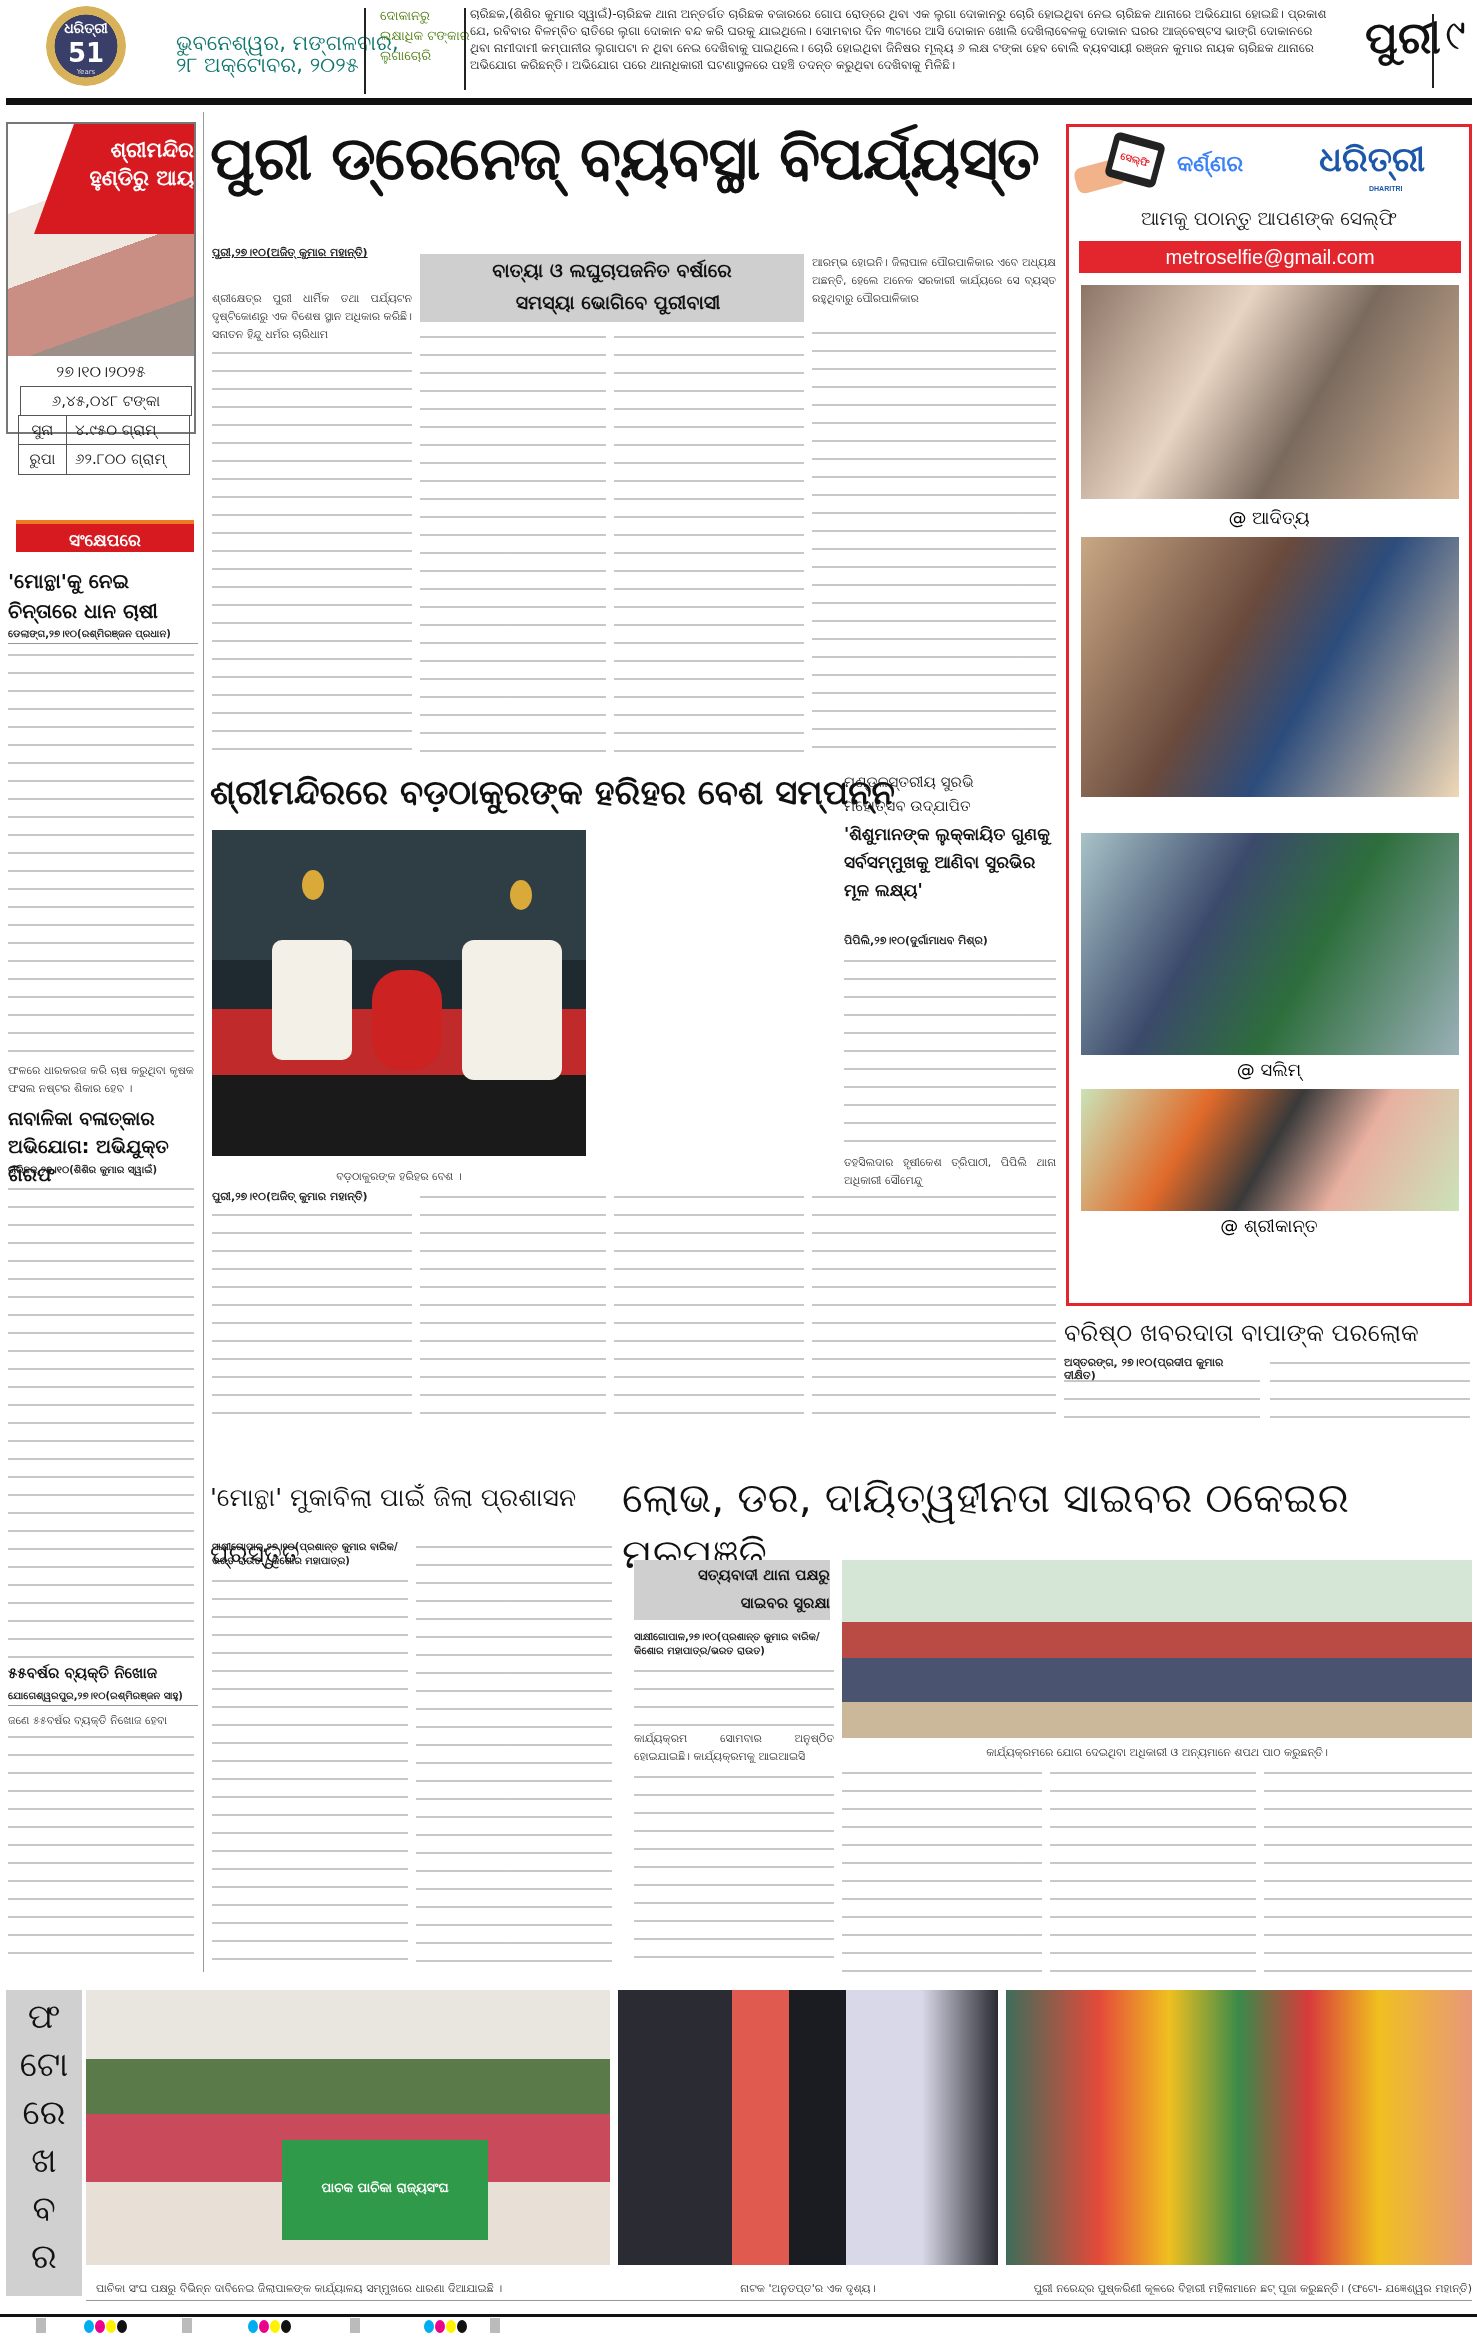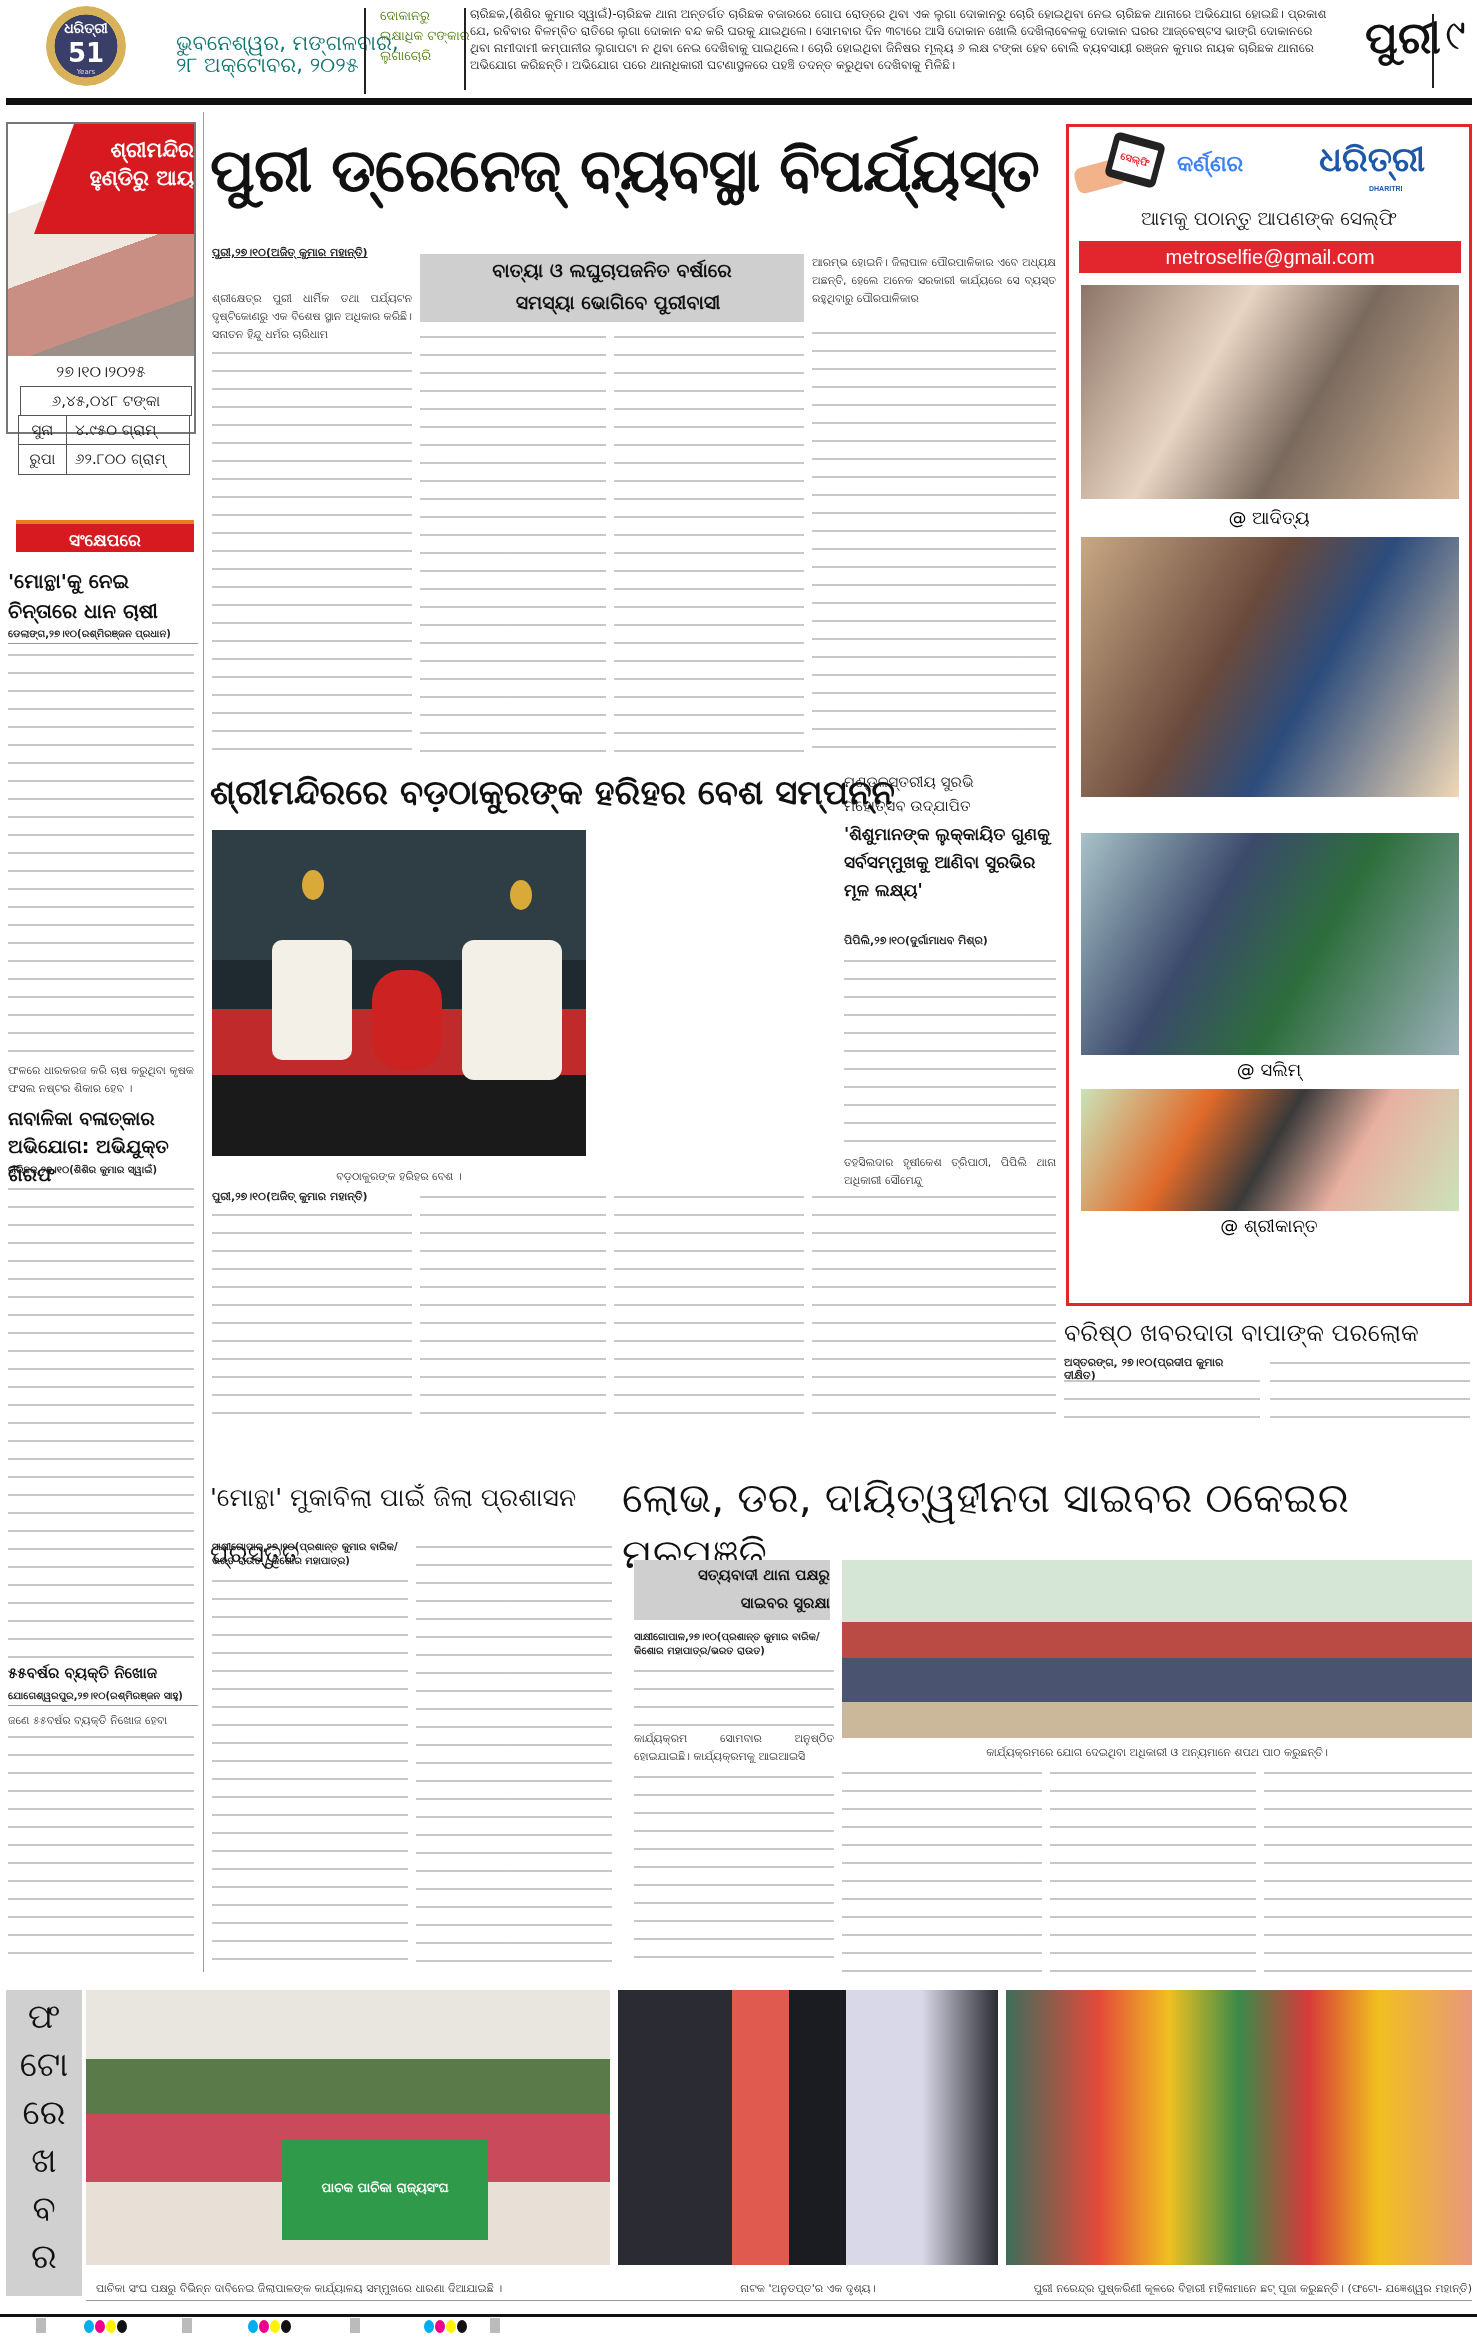--- a/index.html
+++ b/index.html
@@ -121,21 +121,21 @@
 
 <div class="abs hl" style="left:8px;top:1664px;width:190px;font-size:15px;">୫୫ବର୍ଷର ବ୍ୟକ୍ତି ନିଖୋଜ</div>
 <div class="abs dateline" style="left:8px;top:1690px;width:190px;font-size:10px;border-bottom:1px solid #999;padding-bottom:3px;">ଯୋଗେଶ୍ୱରପୁର,୨୭।୧୦(ରଶ୍ମିରଞ୍ଜନ ସାହୁ)</div>
 <div class="abs txt" style="left:8px;top:1712px;width:186px;height:18px;">ଜଣେ ୫୫ବର୍ଷର ବ୍ୟକ୍ତି ନିଖୋଜ ହେବା</div>
 <div class="abs txt" style="left:8px;top:1730px;width:186px;height:240px;">
     <span class="filler"></span>
   </div>
 
 <div class="abs" style="left:203px;top:112px;width:1px;height:1860px;background:#999;"></div>
 
-<div class="abs hl" style="left:210px;top:118px;width:850px;font-size:60px;line-height:80px;letter-spacing:-1px;margin-top:12px;">ପୁରୀ ଡ୍ରେନେଜ୍ ବ୍ୟବସ୍ଥା ବିପର୍ଯ୍ୟସ୍ତ</div>
+<div class="abs hl" style="left:210px;top:118px;width:850px;font-size:60px;line-height:80px;letter-spacing:-1px;">ପୁରୀ ଡ୍ରେନେଜ୍ ବ୍ୟବସ୍ଥା ବିପର୍ଯ୍ୟସ୍ତ</div>
 <div class="abs dateline" style="left:212px;top:246px;width:200px;font-size:11px;text-decoration:underline;">ପୁରୀ,୨୭।୧୦(ଅଜିତ୍ କୁମାର ମହାନ୍ତି)</div>
 <div class="abs" style="left:420px;top:254px;width:384px;height:68px;background:#cfcfcf;text-align:center;">
   <div class="hl" style="font-size:19px;line-height:32px;">ବାତ୍ୟା ଓ ଲଘୁଚାପଜନିତ ବର୍ଷାରେ</div>
   <div class="hl" style="font-size:19px;line-height:32px;padding-left:12px;">ସମସ୍ୟା ଭୋଗିବେ ପୁରୀବାସୀ</div>
 </div>
 <div class="abs txt" style="left:212px;top:290px;width:200px;height:54px;">ଶ୍ରୀକ୍ଷେତ୍ର ପୁରୀ ଧାର୍ମିକ ତଥା ପର୍ଯ୍ୟଟନ ଦୃଷ୍ଟିକୋଣରୁ ଏକ ବିଶେଷ ସ୍ଥାନ ଅଧିକାର କରିଛି। ସନାତନ ହିନ୍ଦୁ ଧର୍ମର ଚାରିଧାମ</div>
 <div class="abs txt" style="left:212px;top:346px;width:200px;height:406px;">
     <span class="filler"></span>
   </div>
 <div class="abs txt" style="left:420px;top:330px;width:186px;height:422px;">

